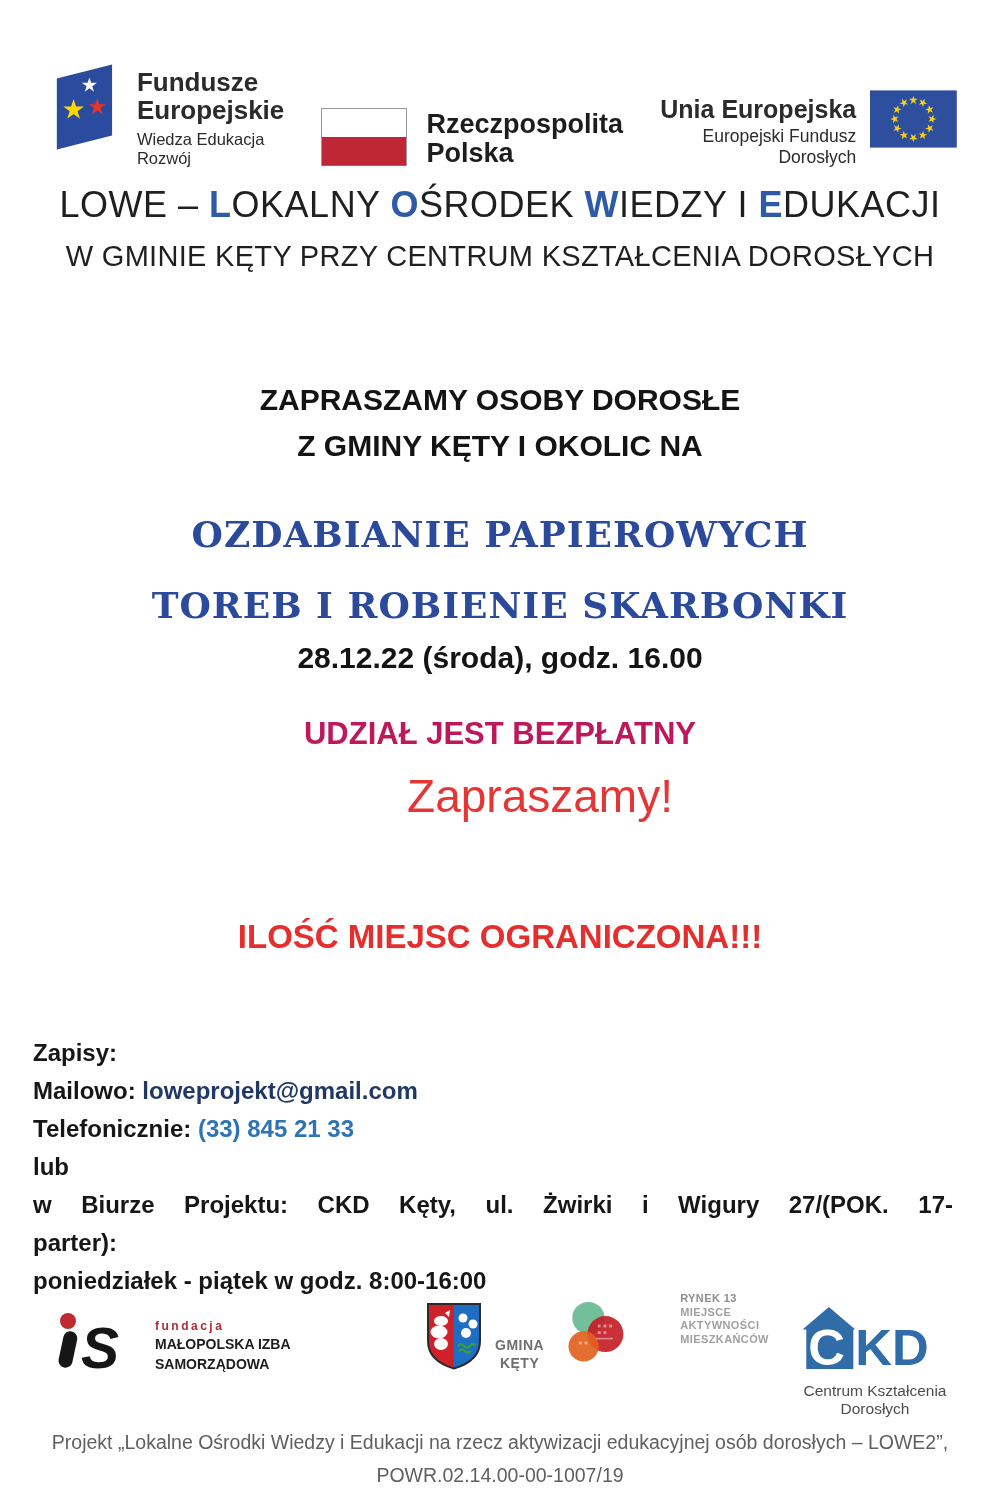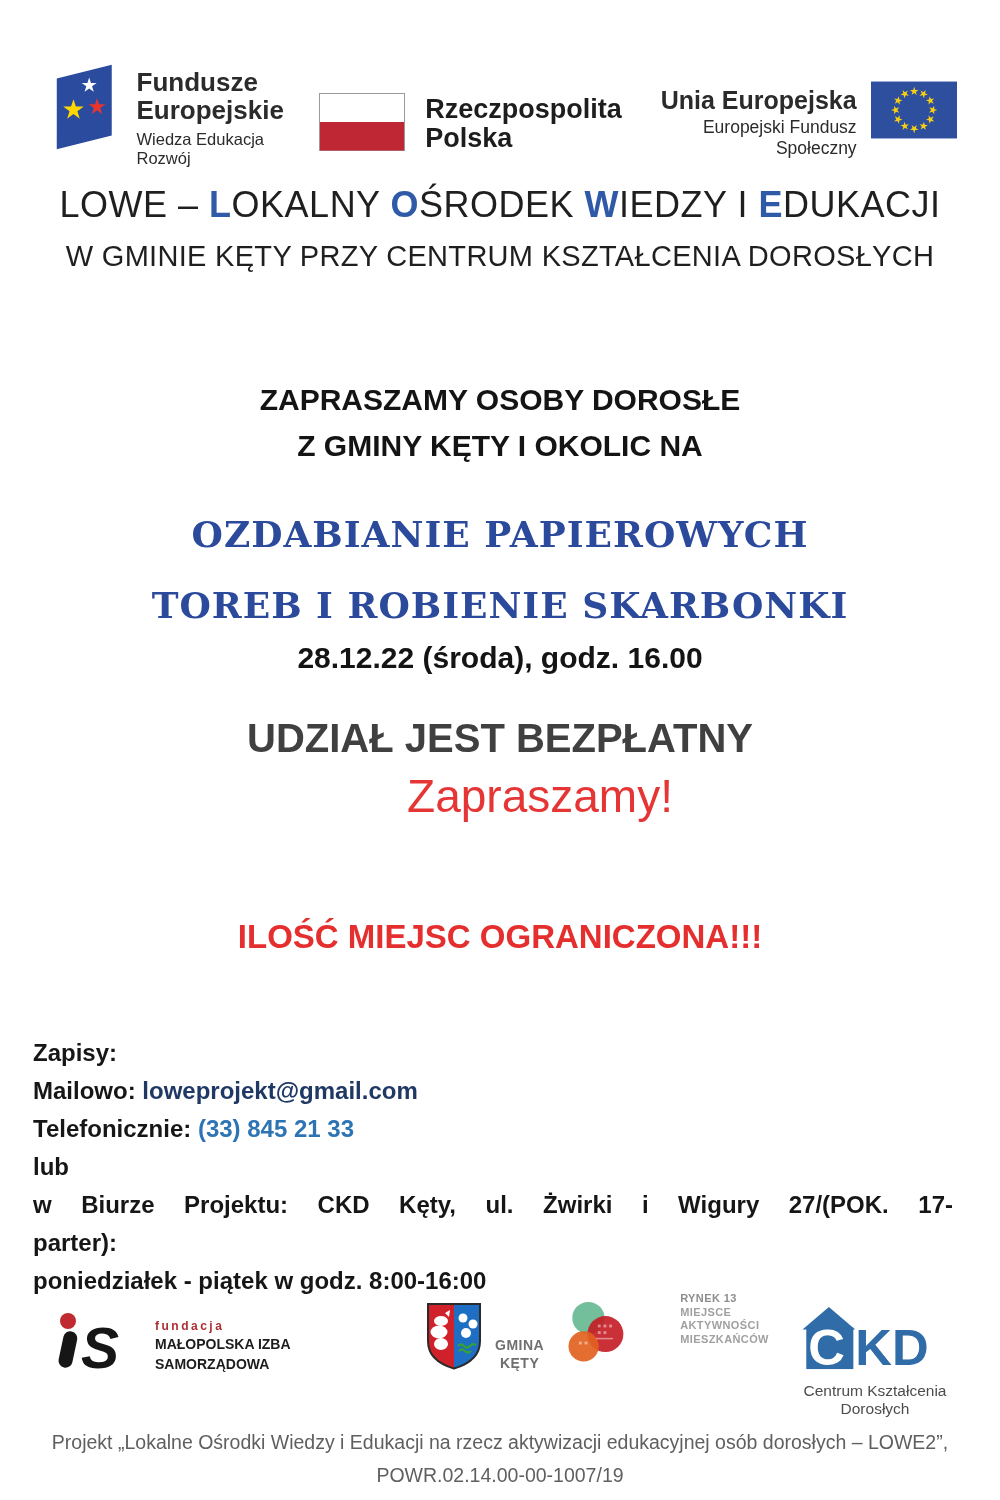--- a/index.html
+++ b/index.html
@@ -2,42 +2,42 @@
 <html><head>
 <meta charset="utf-8">
 <style>
   html,body{margin:0;padding:0;background:#ffffff;}
   body{width:1000px;height:1500px;position:relative;overflow:hidden;
        font-family:"Liberation Sans",sans-serif;color:#1c1c1c;}
   .abs{position:absolute;}
   .center{left:0;width:1000px;text-align:center;}
 
   
-  .logos-row{top:58px;left:45px;width:912px;display:flex;justify-content:space-between;align-items:center;}
+  .logos-row{top:58px;left:45px;width:912px;display:flex;justify-content:space-between;align-items:flex-end;}
   .logo-group{display:flex;align-items:flex-start;}
   .fe-text{margin-left:13px;margin-top:10px;}
   .fe-text .l1,.fe-text .l2{font-size:26px;font-weight:bold;line-height:28px;color:#2b2b2b;}
   .fe-text .l3{font-size:16.5px;color:#2b2b2b;margin-top:6px;}
   .rp{margin-top:20px;}
   .rp-text{margin-left:20px;margin-top:2px;font-size:27px;font-weight:bold;line-height:29px;color:#1d1d1d;}
   .eu{margin-top:14px;}
   .eu-text{margin-right:14px;margin-top:6px;text-align:right;}
   .eu-text .l1{font-size:25px;font-weight:bold;line-height:27px;color:#2b2b2b;}
   .eu-text .l2{font-size:17.5px;color:#2b2b2b;margin-top:3px;}
 
   
   .main-title{top:184px;font-size:36px;color:#1f1f1f;letter-spacing:.5px;white-space:nowrap;}
   .main-title .seg-blue{color:#2e5aa8;font-weight:bold;}
   .main-subtitle{top:240px;font-size:29px;color:#1f1f1f;letter-spacing:.3px;white-space:nowrap;}
 
   .invite{top:377px;font-size:30px;font-weight:bold;line-height:46px;color:#141414;}
   .event-title{top:499px;font-family:"DejaVu Serif",serif;font-weight:bold;font-size:36px;
                line-height:71px;color:#2c4a9c;letter-spacing:1px;}
   .event-date{top:641px;font-size:30px;font-weight:bold;color:#141414;}
-  .free-line{top:716px;font-size:40px;font-weight:bold;color:#404040;}
+  .free-line{top:716px;font-size:31px;font-weight:bold;color:#be185d;}
   .welcome-line{top:769px;font-size:46px;color:#e53535;padding-left:40px;}
   .limited-line{top:918px;font-size:33px;font-weight:bold;color:#e52e2e;}
 
   
   .contact{top:1034px;left:33px;width:920px;font-size:24px;font-weight:bold;
            line-height:38px;color:#161616;text-align:left;}
   .contact .email{color:#1f3864;}
   .contact .phone{color:#2e74b5;}
   .contact .justify{text-align:justify;text-align-last:justify;}
 
@@ -88,21 +88,21 @@
     </svg>
     <div class="rp-text">
       <div>Rzeczpospolita</div>
       <div>Polska</div>
     </div>
   </div>
 
   <div class="logo-group eu">
     <div class="eu-text">
       <div class="l1">Unia Europejska</div>
-      <div class="l2">Europejski Fundusz Społeczny</div>
+      <div class="l2">Europejski Fundusz Dorosłych</div>
     </div>
     <svg width="88" height="58" viewBox="0 0 88 58">
       <rect width="88" height="58" fill="#2e4e9e"></rect>
       <g fill="#f8d012">
         <use href="#s5" transform="translate(44,29) rotate(0) translate(0,-19) scale(4.6)"></use>
         <use href="#s5" transform="translate(44,29) rotate(30) translate(0,-19) scale(4.6)"></use>
         <use href="#s5" transform="translate(44,29) rotate(60) translate(0,-19) scale(4.6)"></use>
         <use href="#s5" transform="translate(44,29) rotate(90) translate(0,-19) scale(4.6)"></use>
         <use href="#s5" transform="translate(44,29) rotate(120) translate(0,-19) scale(4.6)"></use>
         <use href="#s5" transform="translate(44,29) rotate(150) translate(0,-19) scale(4.6)"></use>

